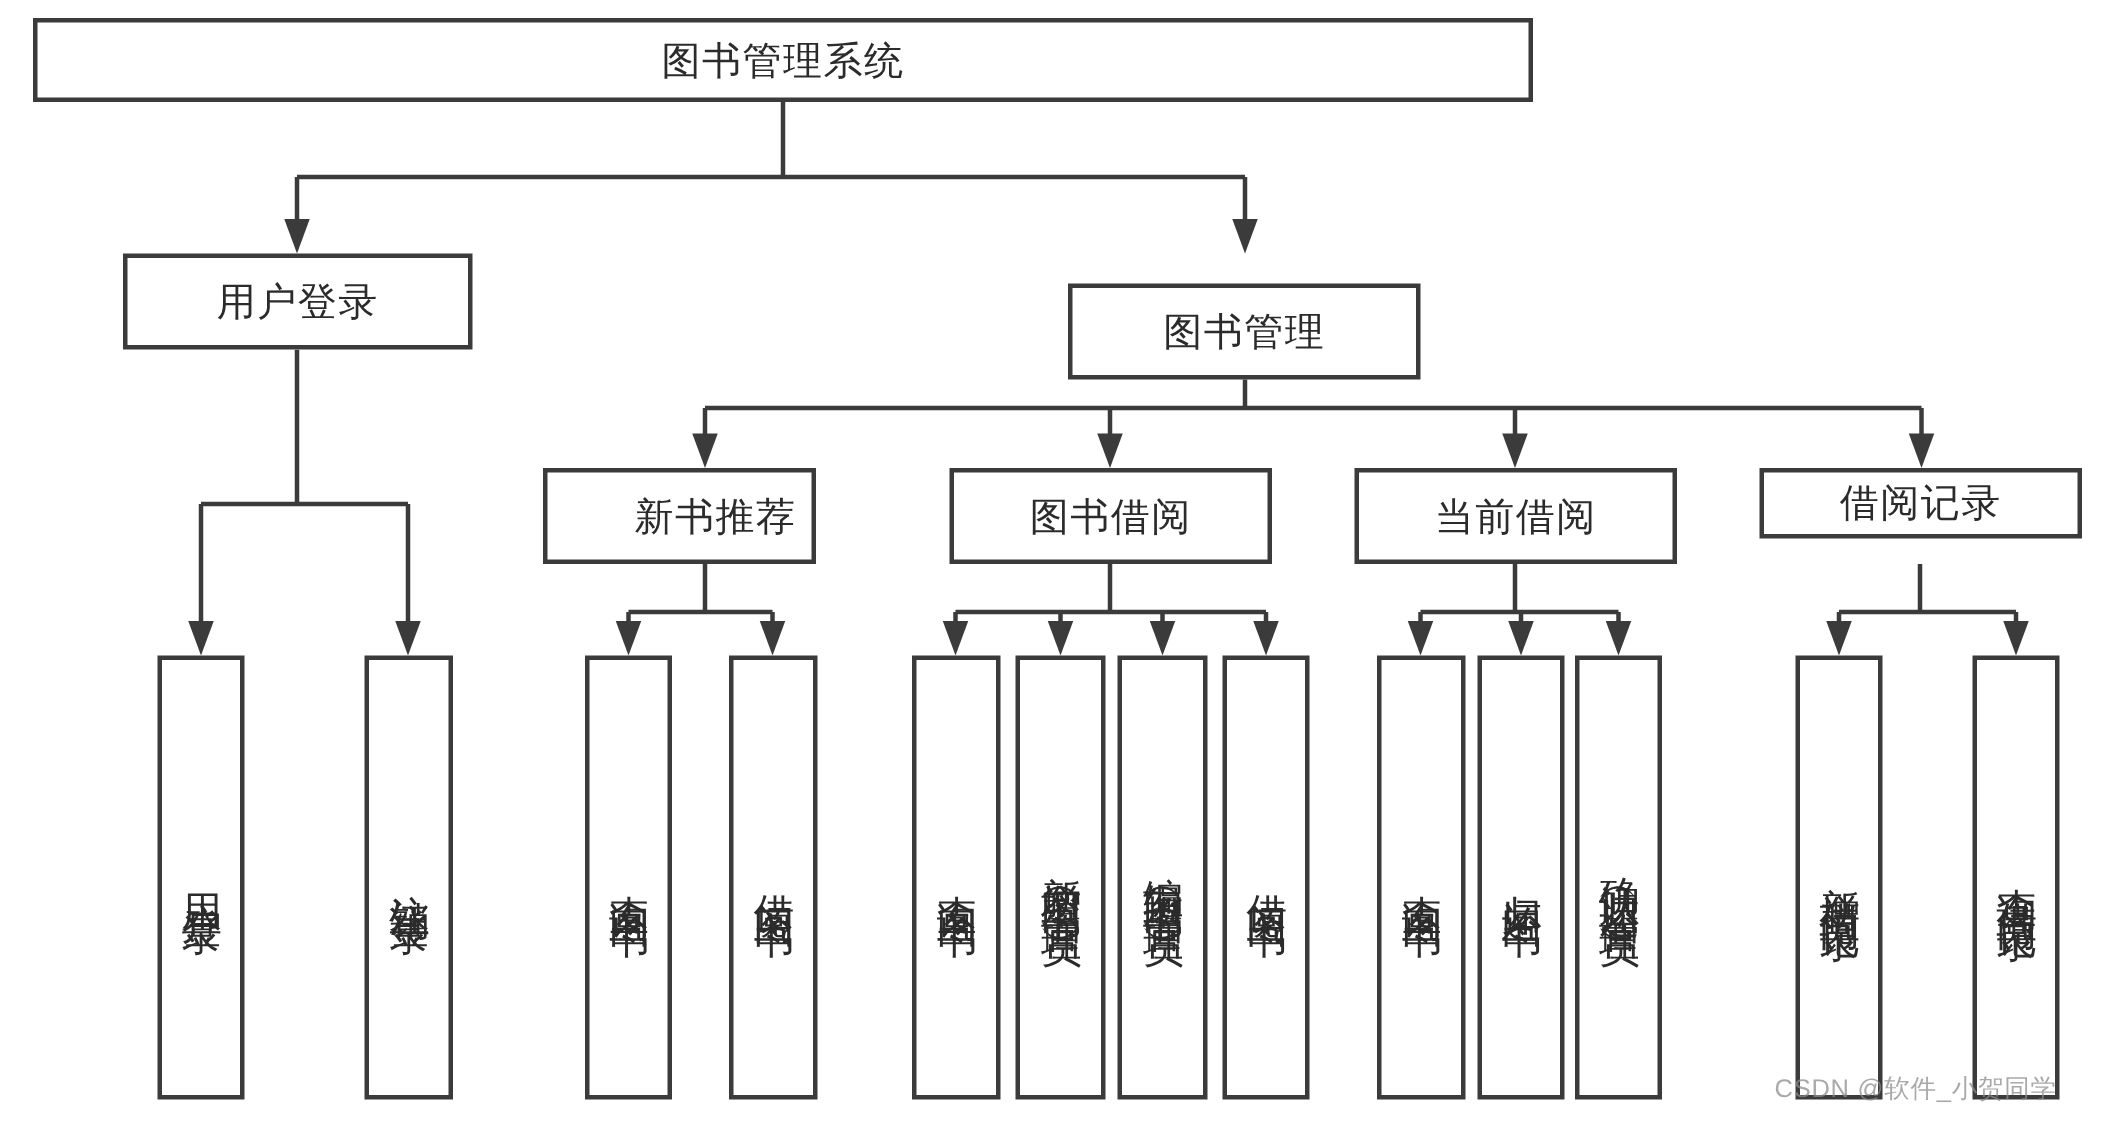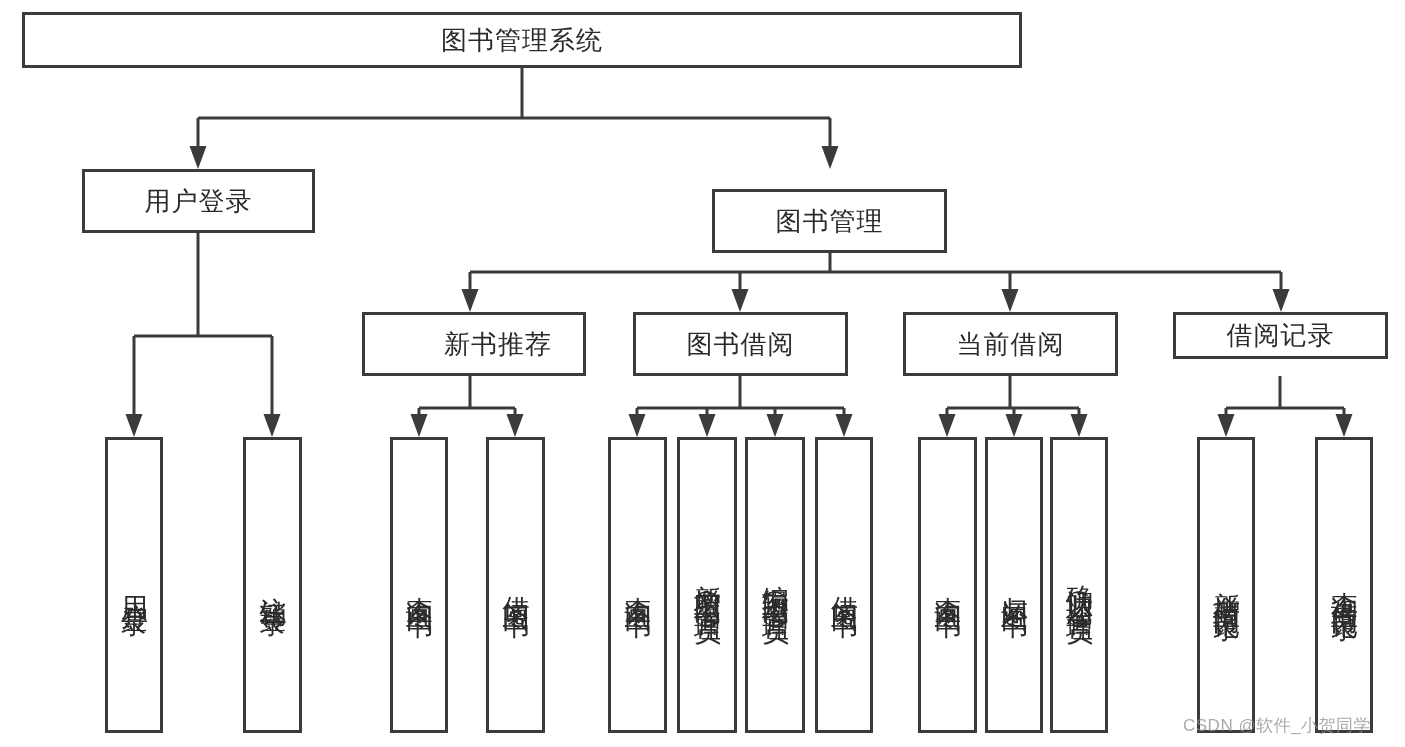--- a/index.html
+++ b/index.html
@@ -136,21 +136,21 @@
     <polygon points="1217.5,414 1234.5,414 1226,437"></polygon>
     <path d="M1344 408 V416"></path>
     <polygon points="1335.5,414 1352.5,414 1344,437"></polygon>
   </svg>
 
   <div class="hbox" style="left:22px; top:12px; width:1000px; height:56px;">图书管理系统</div>
 
   <div class="hbox" style="left:82px; top:169px; width:233px; height:64px;">用户登录</div>
   <div class="hbox" style="left:712px; top:169px; width:235px; height:64px;margin-top:20px;">图书管理</div>
 
-  <div class="hbox" style="left:362px; top:312px; width:224px; height:64px;padding-left:48px;">新书推荐</div>
+  <div class="hbox" style="left:362px; top:312px; width:182px; height:64px;padding-left:48px;">新书推荐</div>
   <div class="hbox" style="left:903px; top:312px; width:215px; height:64px;">当前借阅</div>
   <div class="hbox" style="left:633px; top:312px; width:215px; height:64px;">图书借阅</div>
   <div class="hbox" style="left:1173px; top:312px; width:215px; height:47px;">借阅记录</div>
 
   <div class="vbox" style="left:105px;">
     <span class="vtext">用户登录</span>
   </div>
   <div class="vbox" style="left:243px; width:59px;">
     <span class="vtext">注销登录</span>
   </div>

